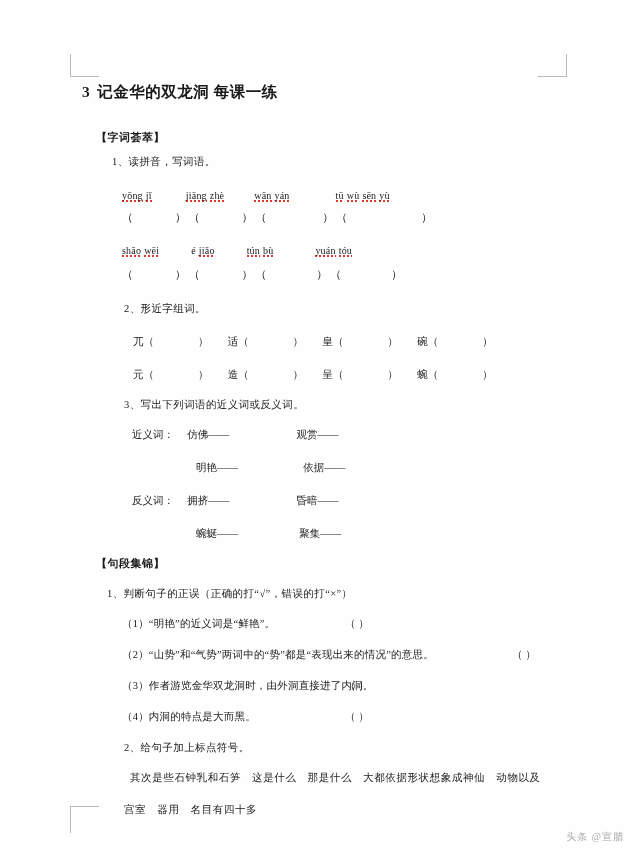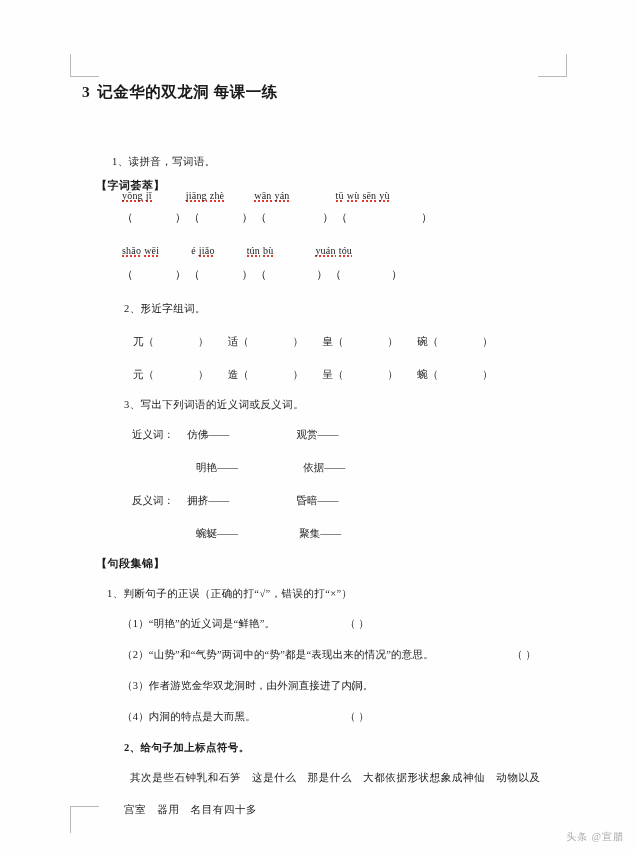--- a/index.html
+++ b/index.html
@@ -126,21 +126,21 @@
   <div class="crop tl"></div>
   <div class="crop tr"></div>
   <div class="crop bl"></div>
 
   <div class="doc">
 
     <div class="title">
       <span class="num">3</span><span>记金华的双龙洞 每课一练</span>
     </div>
 
-    <div class="sec-head" style="top:130px;margin-top:48px;">【字词荟萃】</div>
+    <div class="sec-head" style="top:130px;">【字词荟萃】</div>
 
     <div class="q-label" style="top:155px;">1、读拼音，写词语。</div>
 
     <div class="py-row" style="top:190px;">
       <span class="py-group"><span class="py">yōng</span><span class="py">jǐ</span></span>
       <span class="spacer-w" style="width:26px;"></span>
       <span class="py-group"><span class="py">jiāng</span><span class="py">zhè</span></span>
       <span class="spacer-w" style="width:22px;"></span>
       <span class="py-group"><span class="py">wān</span><span class="py">yán</span></span>
       <span class="spacer-w" style="width:38px;"></span>
@@ -240,21 +240,21 @@
     <div class="stmt" style="top:679px;">
       <span>（3）作者游览金华双龙洞时，由外洞直接进了内洞。</span>
     </div>
     <div class="stmt" style="top:679px; left:345px;">（  ）</div>
 
     <div class="stmt" style="top:710px;">
       <span>（4）内洞的特点是大而黑。</span>
     </div>
     <div class="stmt" style="top:710px; left:345px;">（  ）</div>
 
-    <div class="q-label" style="top:741px; left:124px;font-weight:bold;">2、给句子加上标点符号。</div>
+    <div class="q-label" style="top:741px; left:124px;">2、给句子加上标点符号。</div>
 
     <div class="sentence" style="top:771px;">其次是些石钟乳和石笋　这是什么　那是什么　大都依据形状想象成神仙　动物以及</div>
     <div class="sentence2" style="top:803px;margin-left:28px;">宫室　器用　名目有四十多</div>
 
   </div>
 
   <div class="watermark">头条 @宣腊</div>
 
 </div>
 

